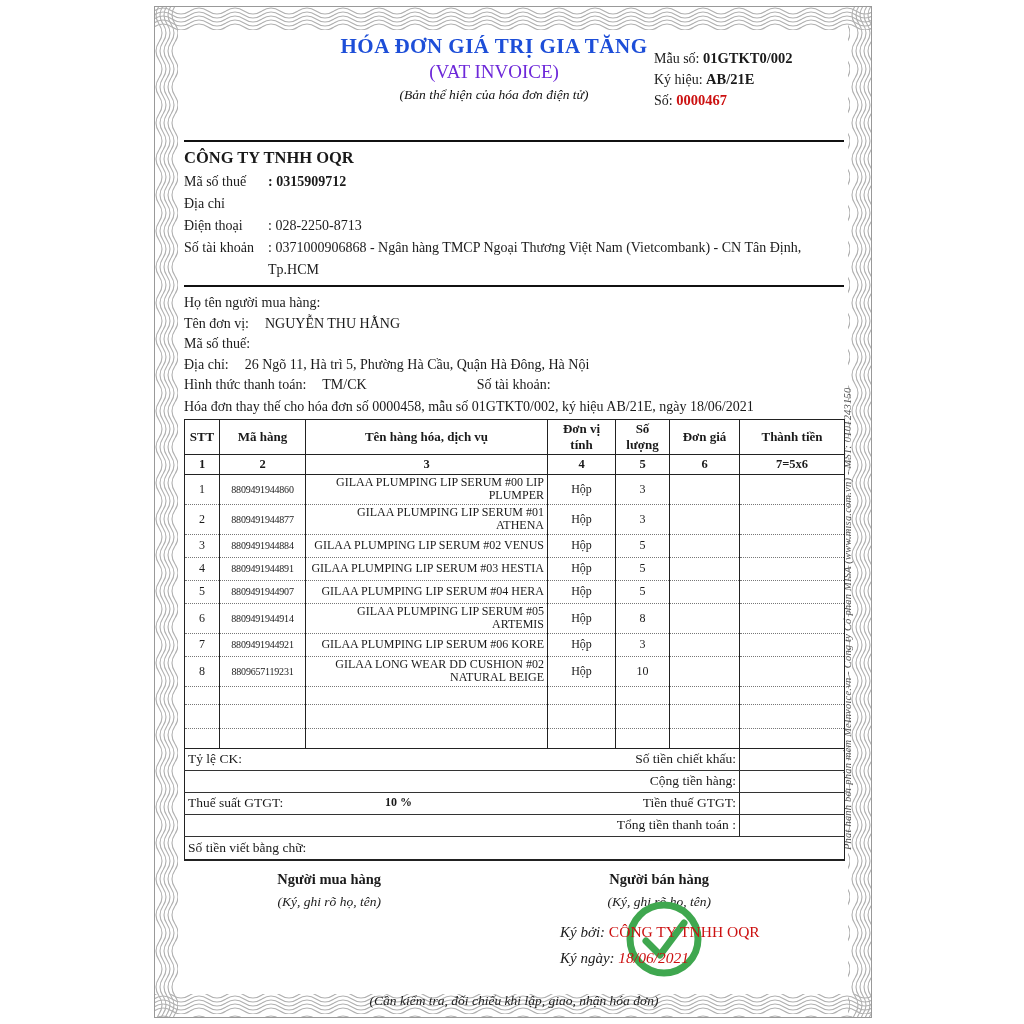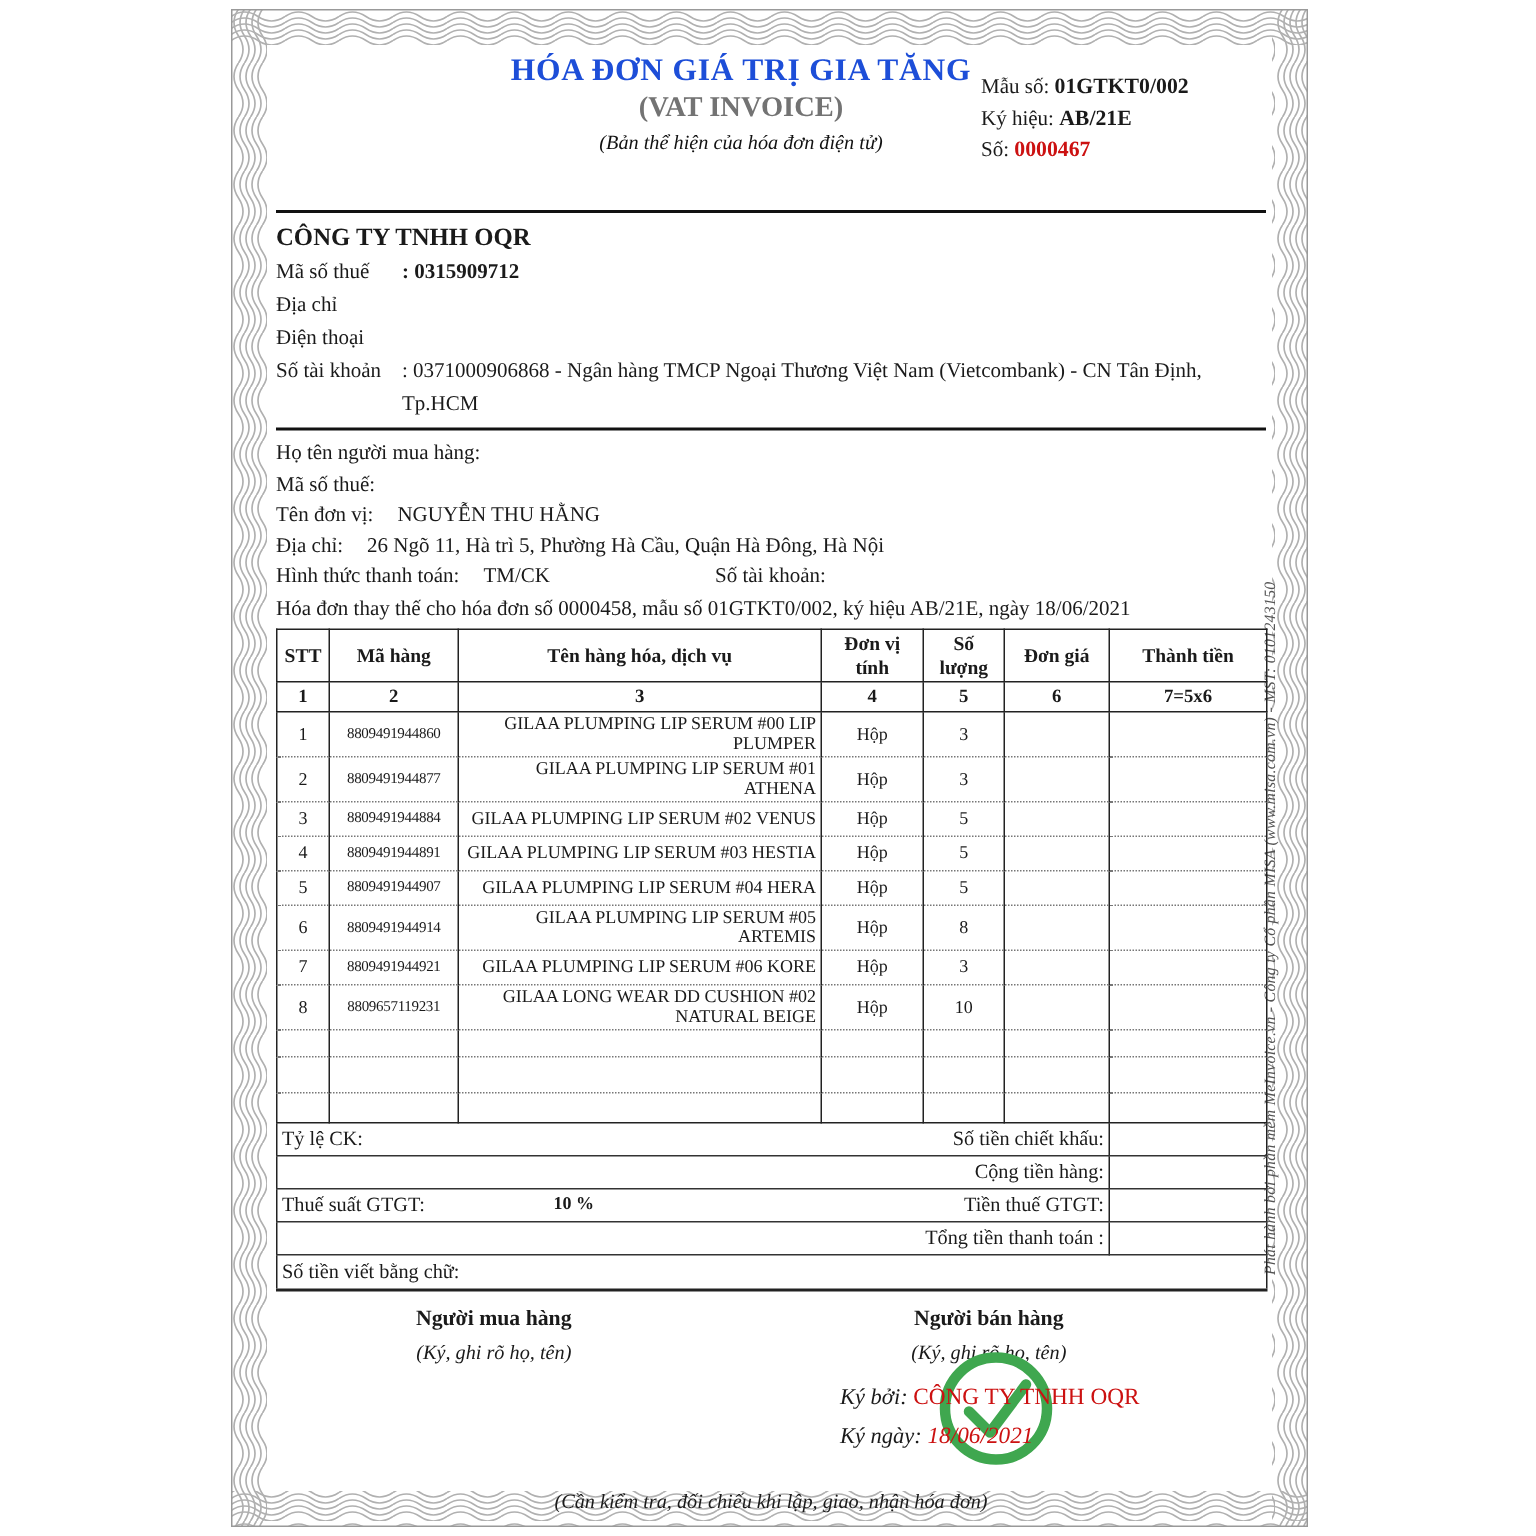--- a/index.html
+++ b/index.html
@@ -6,21 +6,21 @@
   html,body { width:1024px; height:1024px; background:#ffffff; font-family:"Liberation Serif","DejaVu Serif",serif; color:#1a1a1a; }
   .page { position:relative; width:1024px; height:1024px; background:#fff; overflow:hidden; }
   .invoice { position:absolute; left:154px; top:6px; width:718px; height:1012px; background:#fff; }
   .frame { position:absolute; left:0; top:0; }
   .content { position:absolute; left:30px; top:28px; width:660px; bottom:28px; font-size:14px; }
 
   
   .hdr { position:relative; height:104px; }
   .hdr-center { width:100%; text-align:center; padding-right:40px; }
   .title { color:#1d4ed8; font-weight:bold; font-size:21px; letter-spacing:.5px; }
-  .subtitle { color:#737373; font-weight:bold; font-size:19px; margin-top:2px; }
+  .subtitle { color:#6d28d9; font-weight:normal; font-size:19px; margin-top:2px; }
   .e-note { font-style:italic; font-size:13.5px; margin-top:4px; color:#111; }
   .date-line { font-style:italic; font-size:14px; margin-top:6px; }
   .date-line span { margin:0 9px; }
   .hdr-right { position:absolute; right:0; top:14px; width:190px; font-size:14px; line-height:21px; }
   .hdr-right b { font-size:14.5px; }
   .red { color:#cc1111; }
   .divider { border:none; border-top:2px solid #111; margin:2px 0 6px 0; }
 
   
   .seller-name { font-weight:bold; font-size:16.5px; margin:2px 0 3px 0; }
@@ -50,21 +50,21 @@
   td.name { text-align:right; line-height:13px; }
   tr.empty td { border-bottom:1px dotted #777; }
   tr.empty.last td { border-bottom:1.5px solid #222; }
 
   
   tr.sum td { border-bottom:1px solid #333; height:22px; font-size:13.5px; }
   tr.sum td.lbl { border-left:1px solid #222; border-right:1px solid #222; position:relative; }
   tr.sum td.valcell { border-left:1px solid #222; border-right:1px solid #222; }
   .sumflex { display:flex; align-items:center; }
   .sumflex .right { margin-left:auto; }
-  .vatval { position:absolute; left:184px; top:2px; font-weight:bold; font-size:12px; }
+  .vatval { position:absolute; left:200px; top:2px; font-weight:bold; font-size:12px; }
   tr.words td { border-bottom:2px solid #222; border-left:1px solid #222; border-right:1px solid #222; height:24px; font-size:13.5px; }
   table.items { border-top:1.5px solid #222; }
 
   
   .sigs { position:relative; height:118px; margin-top:10px; }
   .sig-col { position:absolute; top:0; width:44%; text-align:center; }
   .sig-buyer { left:0; }
   .sig-seller { left:50%; }
   .sig-title { font-weight:bold; font-size:14.5px; }
   .sig-note { font-style:italic; font-size:13.5px; margin-top:6px; }
@@ -137,33 +137,34 @@
         <div class="seller-name">CÔNG TY TNHH OQR</div>
         <div class="srow">
           <span class="lab">Mã số thuế</span>
           <span class="val bold">0315909712</span>
         </div>
         <div class="srow">
           <span class="lab">Địa chỉ</span>
         </div>
         <div class="srow">
           <span class="lab">Điện thoại</span>
+          <span class="val">028-2250-8713</span>
         </div>
         <div class="srow">
           <span class="lab">Số tài khoản</span>
           <span class="val">0371000906868 - Ngân hàng TMCP Ngoại Thương Việt Nam (Vietcombank) - CN Tân Định, Tp.HCM</span>
         </div>
       </div>
 
       <hr class="divider" style="margin-top:4px;">
 
       <div class="buyer">
         <div class="brow">Họ tên người mua hàng:</div>
+        <div class="brow"><span>Tên đơn vị:</span><span class="ind">NGUYỄN THU HẰNG</span></div>
         <div class="brow">Mã số thuế:</div>
-        <div class="brow"><span>Tên đơn vị:</span><span class="ind">NGUYỄN THU HẰNG</span></div>
         <div class="brow"><span>Địa chỉ:</span><span class="ind">26 Ngõ 11, Hà trì 5, Phường Hà Cầu, Quận Hà Đông, Hà Nội</span></div>
         <div class="brow"><span>Hình thức thanh toán:</span><span class="ind">TM/CK</span><span class="gap">Số tài khoản:</span></div>
         <div class="brow replace-note">Hóa đơn thay thế cho hóa đơn số 0000458, mẫu số 01GTKT0/002, ký hiệu AB/21E, ngày 18/06/2021</div>
       </div>
 
       <table class="items">
         <colgroup>
           <col style="width:35px">
             <col style="width:86px">
             <col style="width:242px">

